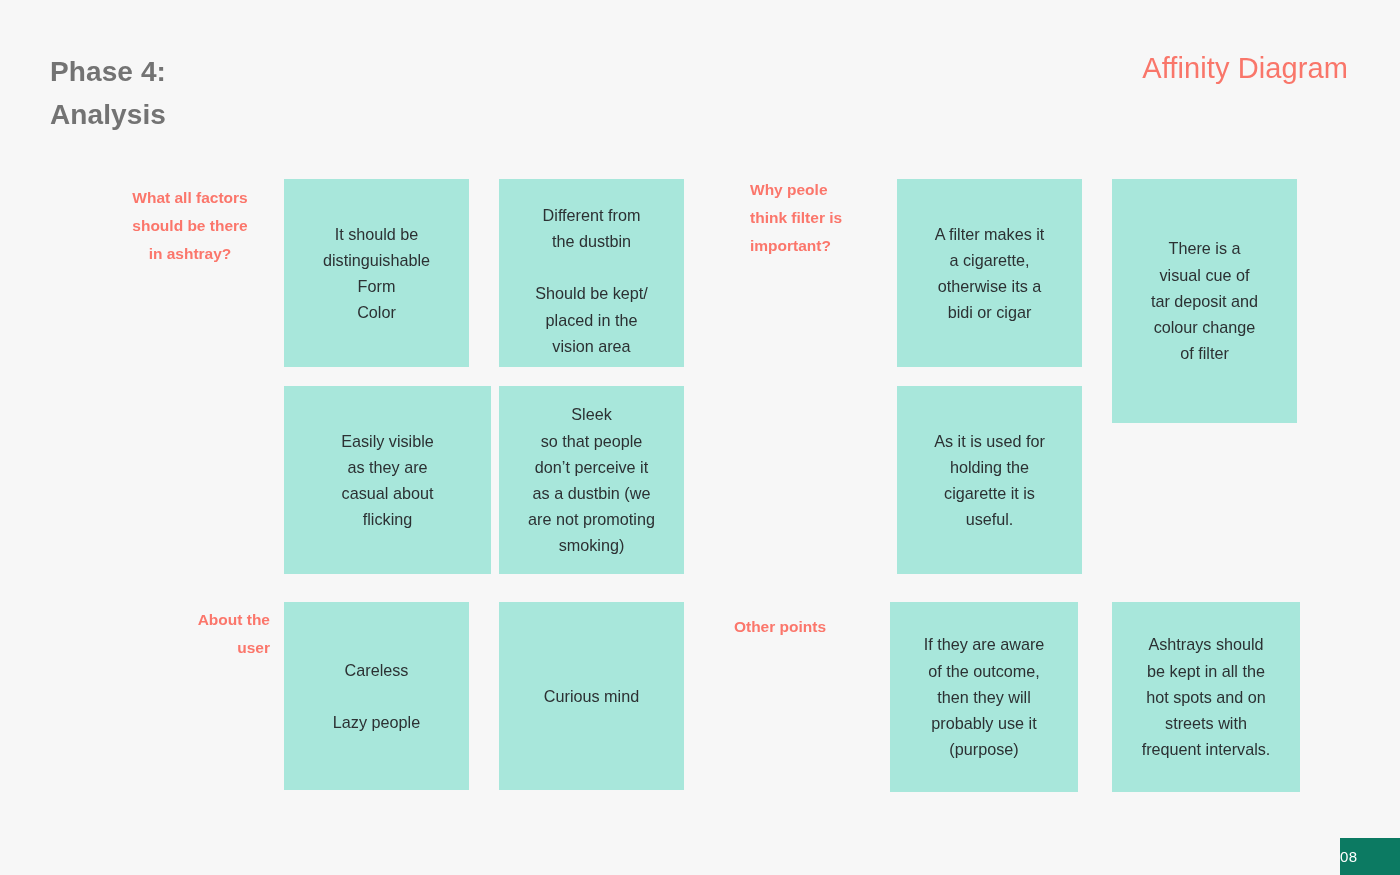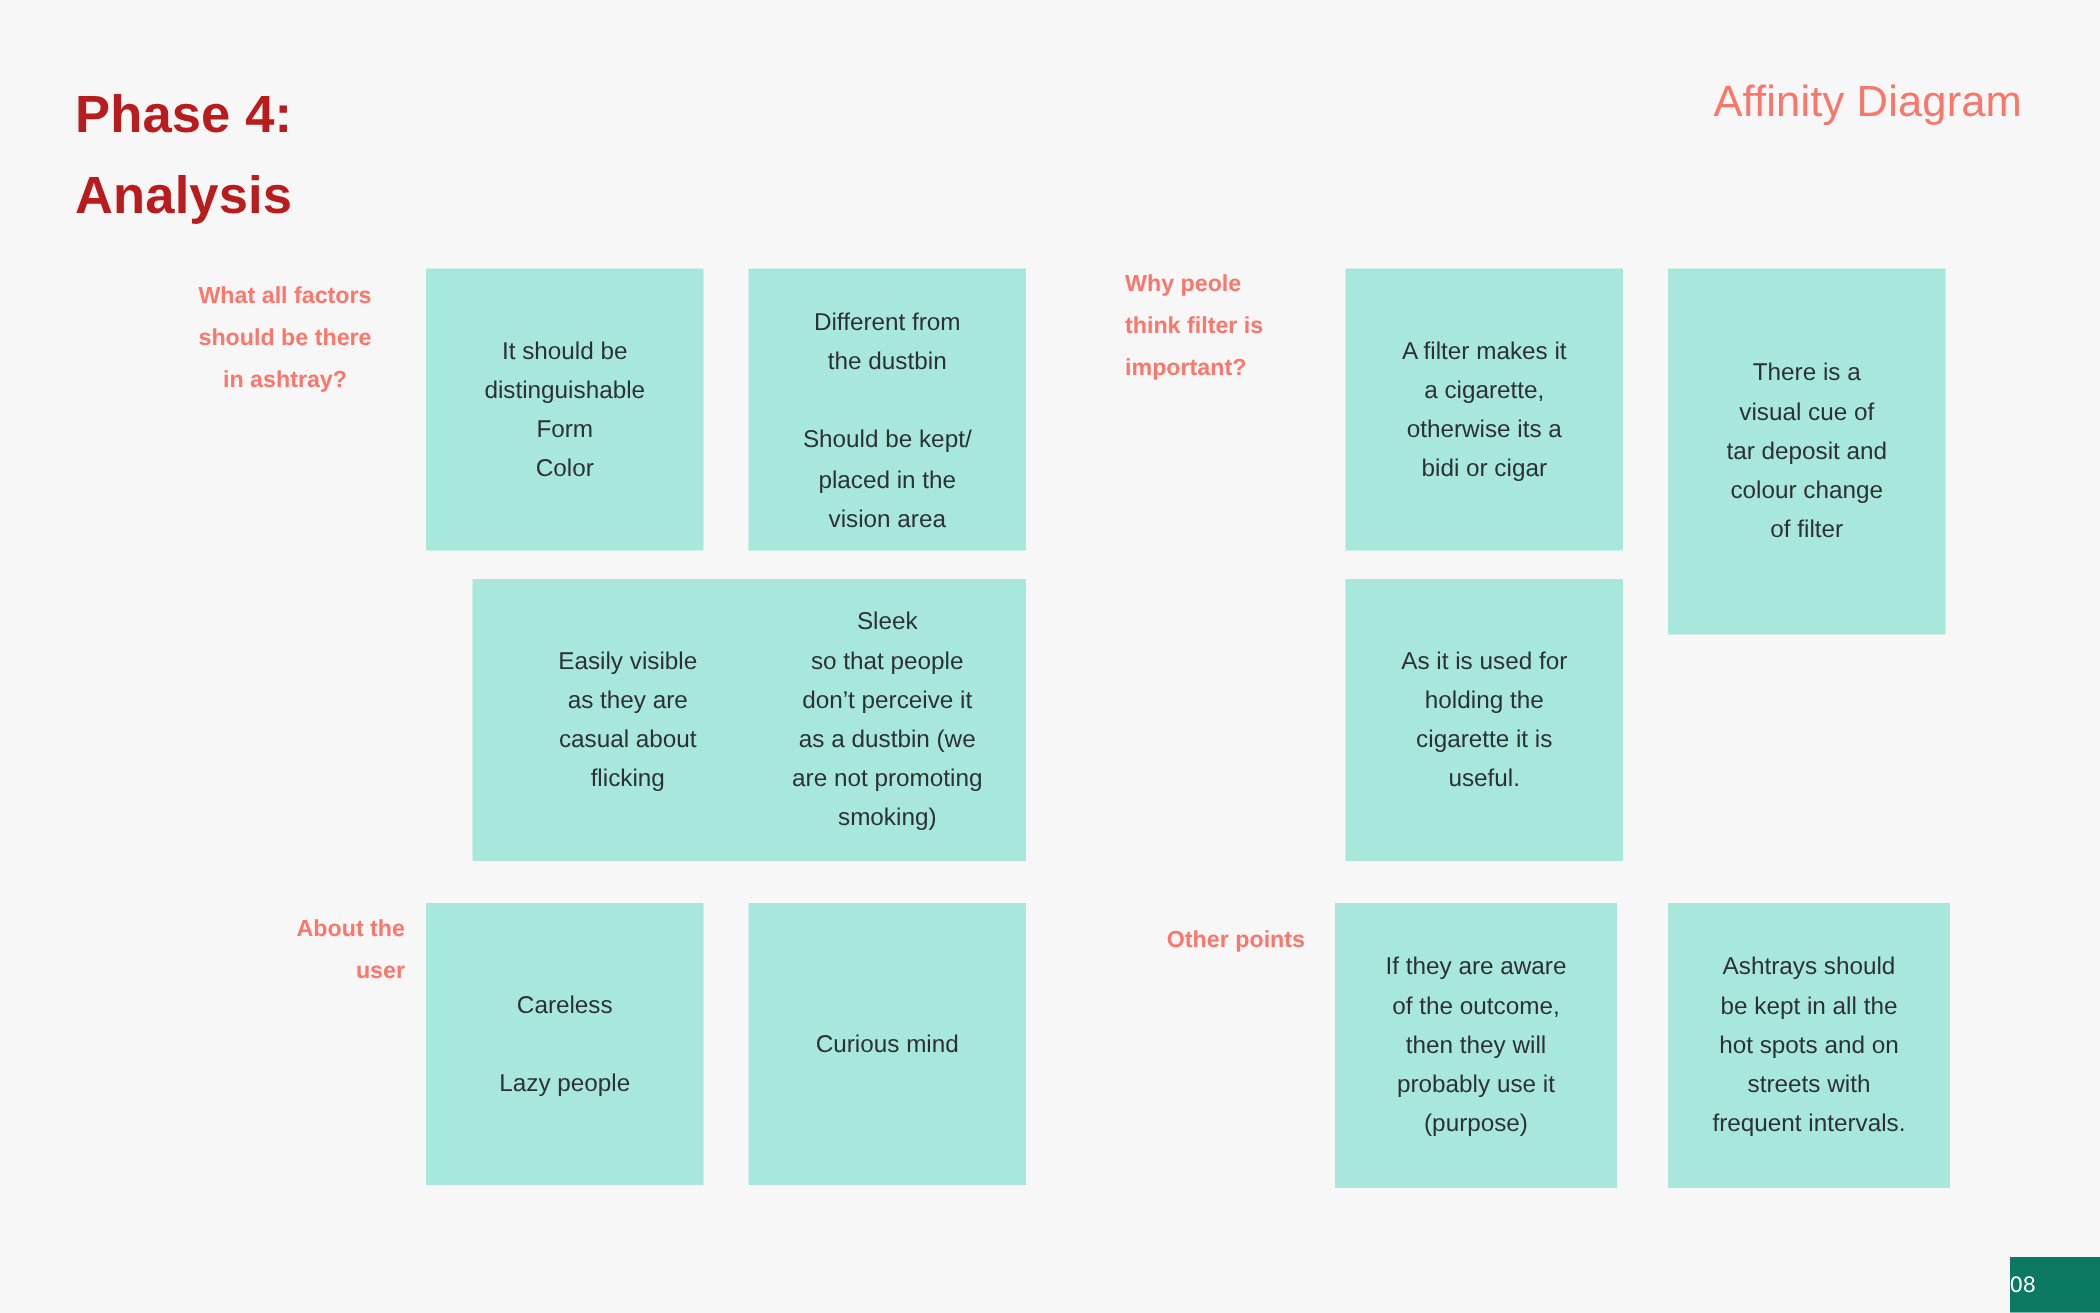--- a/index.html
+++ b/index.html
@@ -14,23 +14,23 @@
     overflow: hidden;
     position: relative;
     -webkit-font-smoothing: antialiased;
   }
 
   
   .slide-title {
     position: absolute;
     left: 50px;
     top: 50px;
-    font-size: 35px;
+    font-size: 28px;
     font-weight: bold;
-    color: #b91c1c;
+    color: #737373;
     line-height: 1.55;
     letter-spacing: 0.1px;
     white-space: pre-line;
   }
   .slide-kicker {
     position: absolute;
     right: 52px;
     top: 52px;
     font-size: 29px;
     font-weight: 400;
@@ -72,21 +72,21 @@
   .cluster-label.lbl-c {
     left: 750px;
     top: 176px;
     width: 150px;
     text-align: left;
   }
   .cluster-label.lbl-d {
     left: 690px;
     top: 613px;
     width: 180px;
-    text-align: right;
+    text-align: center;
   }
 
   
   .note {
     position: absolute;
     background: #A8E7DB;
     display: flex;
     align-items: center;
     justify-content: center;
     box-sizing: border-box;
@@ -149,21 +149,21 @@
 Color</div>
       </div>
       <div class="note" style="left: 499px; top: 179px; width: 185px; height: 188px; align-items: flex-end;">
         <div class="note-text">Different from
 the dustbin
 
 Should be kept/
 placed in the
 vision area</div>
       </div>
-      <div class="note" style="left: 284px; top: 386px; width: 207px; height: 188px; margin-left: 31px;">
+      <div class="note" style="left: 284px; top: 386px; width: 207px; height: 188px;">
         <div class="note-text">Easily visible
 as  they are
 casual about
 flicking</div>
       </div>
       <div class="note" style="left: 499px; top: 386px; width: 185px; height: 188px;">
         <div class="note-text">Sleek
 so that people
 don’t perceive it
 as a dustbin (we

